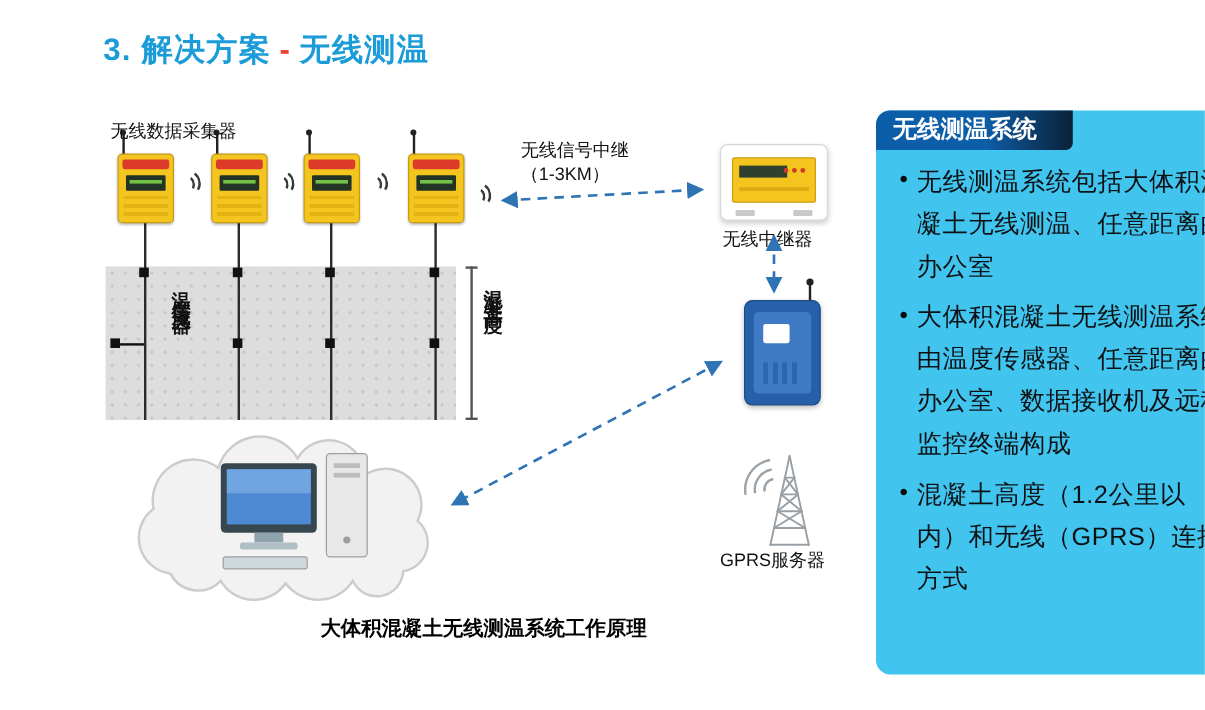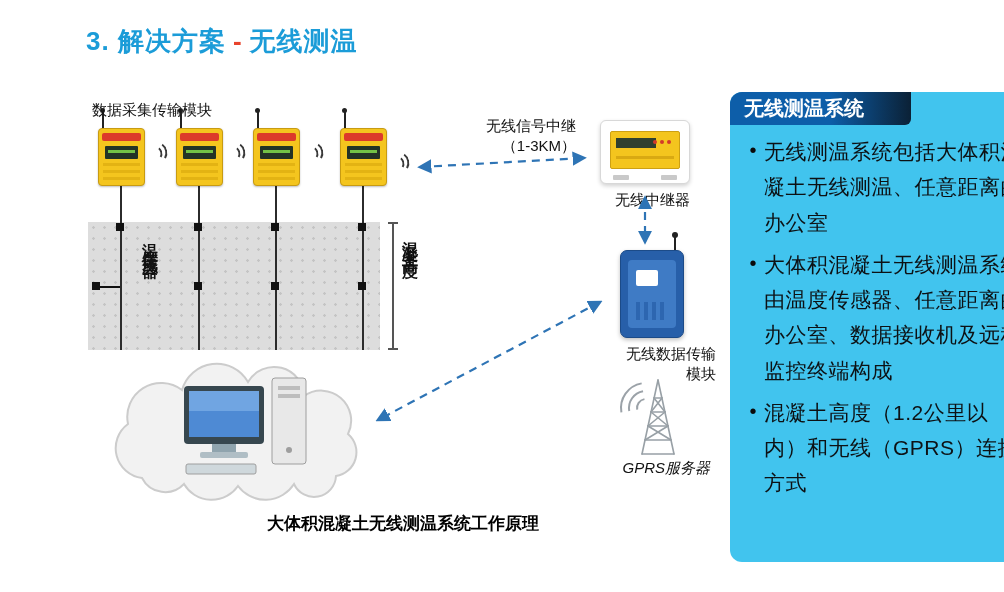--- a/index.html
+++ b/index.html
@@ -5,21 +5,21 @@
   html,body{margin:0;padding:0;background:#ffffff;}
   body{font-family:"Liberation Sans","DejaVu Sans",sans-serif;}
   .stage{position:relative;width:1004px;height:592px;background:#fff;overflow:hidden;margin-left:48px;}
 
   
   .title{position:absolute;left:38px;top:24px;font-size:26px;font-weight:700;color:#1B9CD8;letter-spacing:1px;z-index:5;}
   .title .dash{color:#E8432C;padding:0 7px;font-weight:700;}
 
   
   .dlabel{position:absolute;font-size:15px;color:#111;z-index:4;white-space:pre-line;line-height:1.35;}
-  .dlabel.center{text-align:right;}
+  .dlabel.center{text-align:left;}
   .caption{position:absolute;left:150px;top:512px;width:410px;text-align:center;font-size:17px;color:#000000;font-weight:600;z-index:4;}
 
   
   .band{position:absolute;left:40px;top:222px;width:292px;height:128px;background:#DDDDDD;
         background-image:radial-gradient(#c4c4c4 1px,transparent 1.5px);background-size:11px 11px;z-index:1;}
   .dropline{position:absolute;top:184px;width:2px;height:166px;background:#2b2b2b;z-index:2;}
   .sq{position:absolute;width:8px;height:8px;background:#111;z-index:3;}
   .tickline{position:absolute;left:50px;top:286px;width:22px;height:2px;background:#111;z-index:3;}
   .vlabel{position:absolute;writing-mode:vertical-rl;text-orientation:upright;font-weight:700;color:#111;
           letter-spacing:5px;font-size:16px;z-index:2;line-height:1;}
@@ -66,38 +66,38 @@
           background:repeating-linear-gradient(90deg,#2D66B0 0 4px,#3F7BC5 4px 8px);}
 
   
   .cloud-svg{position:absolute;left:42px;top:350px;z-index:1;}
   .pc-svg{position:absolute;left:128px;top:372px;z-index:2;}
   .tower-svg{position:absolute;left:582px;top:378px;z-index:2;}
   .overlay{position:absolute;left:0;top:0;z-index:6;pointer-events:none;}
 
   
   .panel{position:absolute;left:682px;top:92px;width:303px;height:470px;background:#41C4EE;border-radius:12px;z-index:4;}
-  .panel-header{position:absolute;top:0;left:0;height:33px;line-height:33px;padding:0 47px 0 14px;
+  .panel-header{position:absolute;top:0;left:0;height:33px;line-height:33px;padding:0 30px 0 14px;
                 background:linear-gradient(90deg,#0D5EA9 55%,#0B2136);color:#fff;font-size:20px;font-weight:700;
                 border-radius:12px 0 6px 0;white-space:nowrap;}
   .bullets{position:absolute;top:42px;left:12px;right:8px;margin:0;padding:0;list-style:none;}
   .bullets li{display:flex;margin:0 0 7px 0;}
   .bullets .dot{flex:0 0 22px;font-size:20px;line-height:1.68;color:#0b0b0b;text-align:center;}
   .bullets .btext{font-size:21px;line-height:1.68;color:#0d1114;font-weight:500;letter-spacing:.5px;}
 </style>
 </head>
 <body>
 
 <div class="stage">
 
   <div class="title">
     <span>3. 解决方案</span><span class="dash">-</span><span>无线测温</span>
   </div>
 
-  <div class="dlabel" style="left:44px;top:100px;">数据采集传输模块</div>
+  <div class="dlabel" style="left:44px;top:100px;">无线数据采集器</div>
 
   <div class="collector" style="left:50px;top:128px;">
     <i class="ant"></i>
     <div class="cbody">
         <i class="cstripe"></i>
         <i class="cscreen"></i>
         <i class="crows"></i>
       </div>
   </div>
   <div class="collector" style="left:128px;top:128px;">
@@ -180,22 +180,20 @@
 
   <div class="module">
     <i class="mant"></i>
     <div class="mbody">
       <div class="mpanel">
         <i class="mlabel"></i>
         <i class="mslots"></i>
       </div>
     </div>
   </div>
-  <div class="dlabel center" style="left:540px;top:344px;width:128px;">无线数据传输
-模块</div>
 
 
   <svg class="cloud-svg" width="305" height="158" viewBox="0 0 305 158">
     <path d="M 52 128 A 30 30 0 0 1 38 74 A 34 34 0 0 1 92 40 A 36 36 0 0 1 158 32 A 30 30 0 0 1 214 46 A 30 30 0 0 1 258 84 A 24 24 0 0 1 246 126 A 22 22 0 0 1 204 134 A 34 34 0 0 1 148 136 A 32 32 0 0 1 94 134 A 26 26 0 0 1 52 128 Z" fill="#F2F2F2" stroke="#CCCCCC" stroke-width="2"></path>
   </svg>
 
   <svg class="pc-svg" width="150" height="112" viewBox="0 0 150 112">
     <rect x="96" y="6" width="34" height="86" rx="3" fill="#E8E8E8" stroke="#9e9e9e"></rect>
     <rect x="102" y="14" width="22" height="4" fill="#bdbdbd"></rect>
     <rect x="102" y="22" width="22" height="4" fill="#bdbdbd"></rect>
@@ -218,21 +216,21 @@
       <line x1="15" y1="62" x2="41" y2="62"></line>
       <line x1="24" y1="20" x2="35" y2="34"></line>
         <line x1="32" y1="20" x2="21" y2="34"></line>
       <line x1="21" y1="34" x2="38" y2="48"></line>
         <line x1="35" y1="34" x2="18" y2="48"></line>
       <line x1="18" y1="48" x2="41" y2="62"></line>
         <line x1="38" y1="48" x2="15" y2="62"></line>
       <line x1="12" y1="76" x2="44" y2="76"></line>
     </g>
   </svg>
-  <div class="dlabel center" style="left:552px;top:458px;width:110px;font-style:italic;">GPRS服务器</div>
+  <div class="dlabel center" style="left:552px;top:458px;width:110px;">GPRS服务器</div>
 
   <div class="caption">大体积混凝土无线测温系统工作原理</div>
 
   <svg class="overlay" width="1004" height="592" viewBox="0 0 1004 592">
     <defs>
       <marker id="arw" viewBox="0 0 10 10" refX="8" refY="5" markerWidth="6.5" markerHeight="6.5" orient="auto-start-reverse">
         <path d="M0,0 L10,5 L0,10 z" fill="#2E74B5"></path>
       </marker>
     </defs>
     <line x1="372" y1="167" x2="536" y2="158" stroke="#2E74B5" stroke-width="2.2" stroke-dasharray="8 6" marker-start="url(#arw)" marker-end="url(#arw)"></line>

